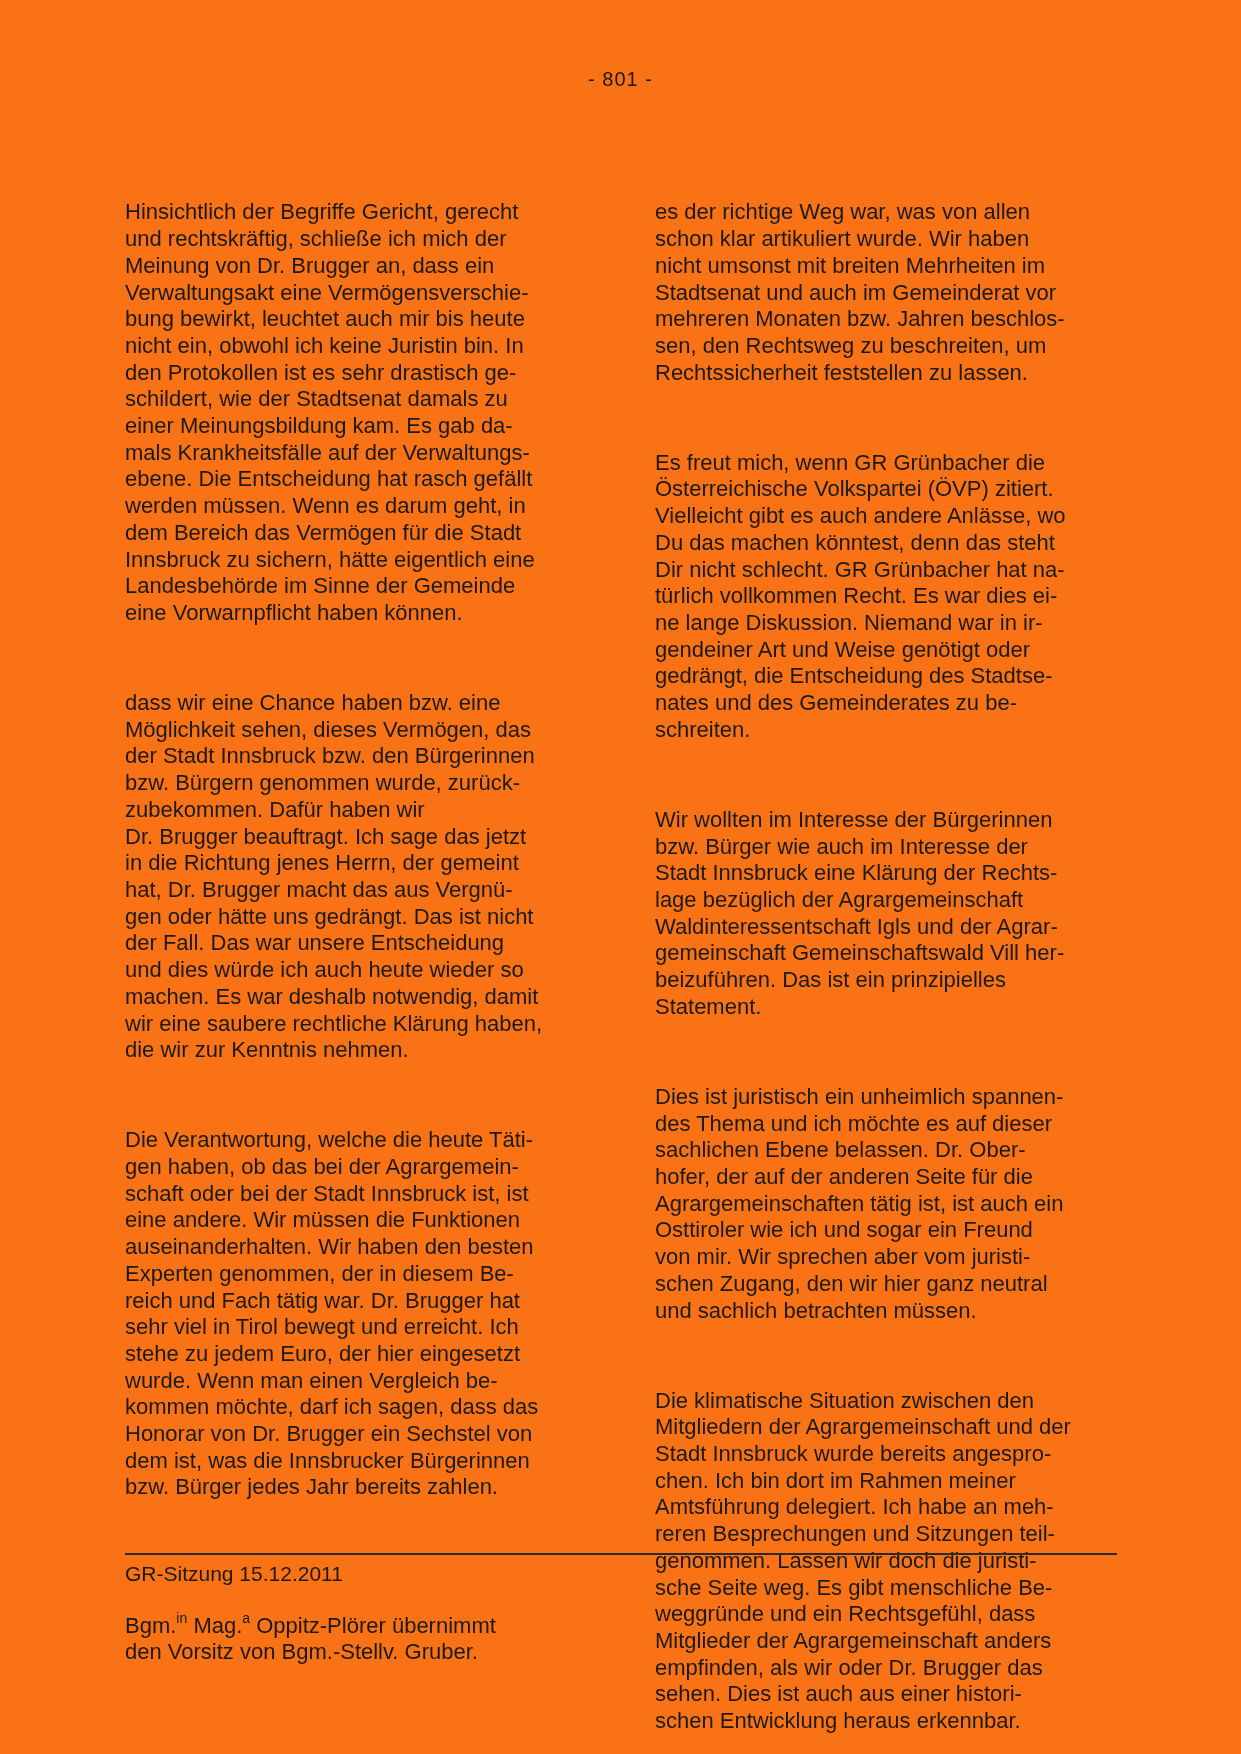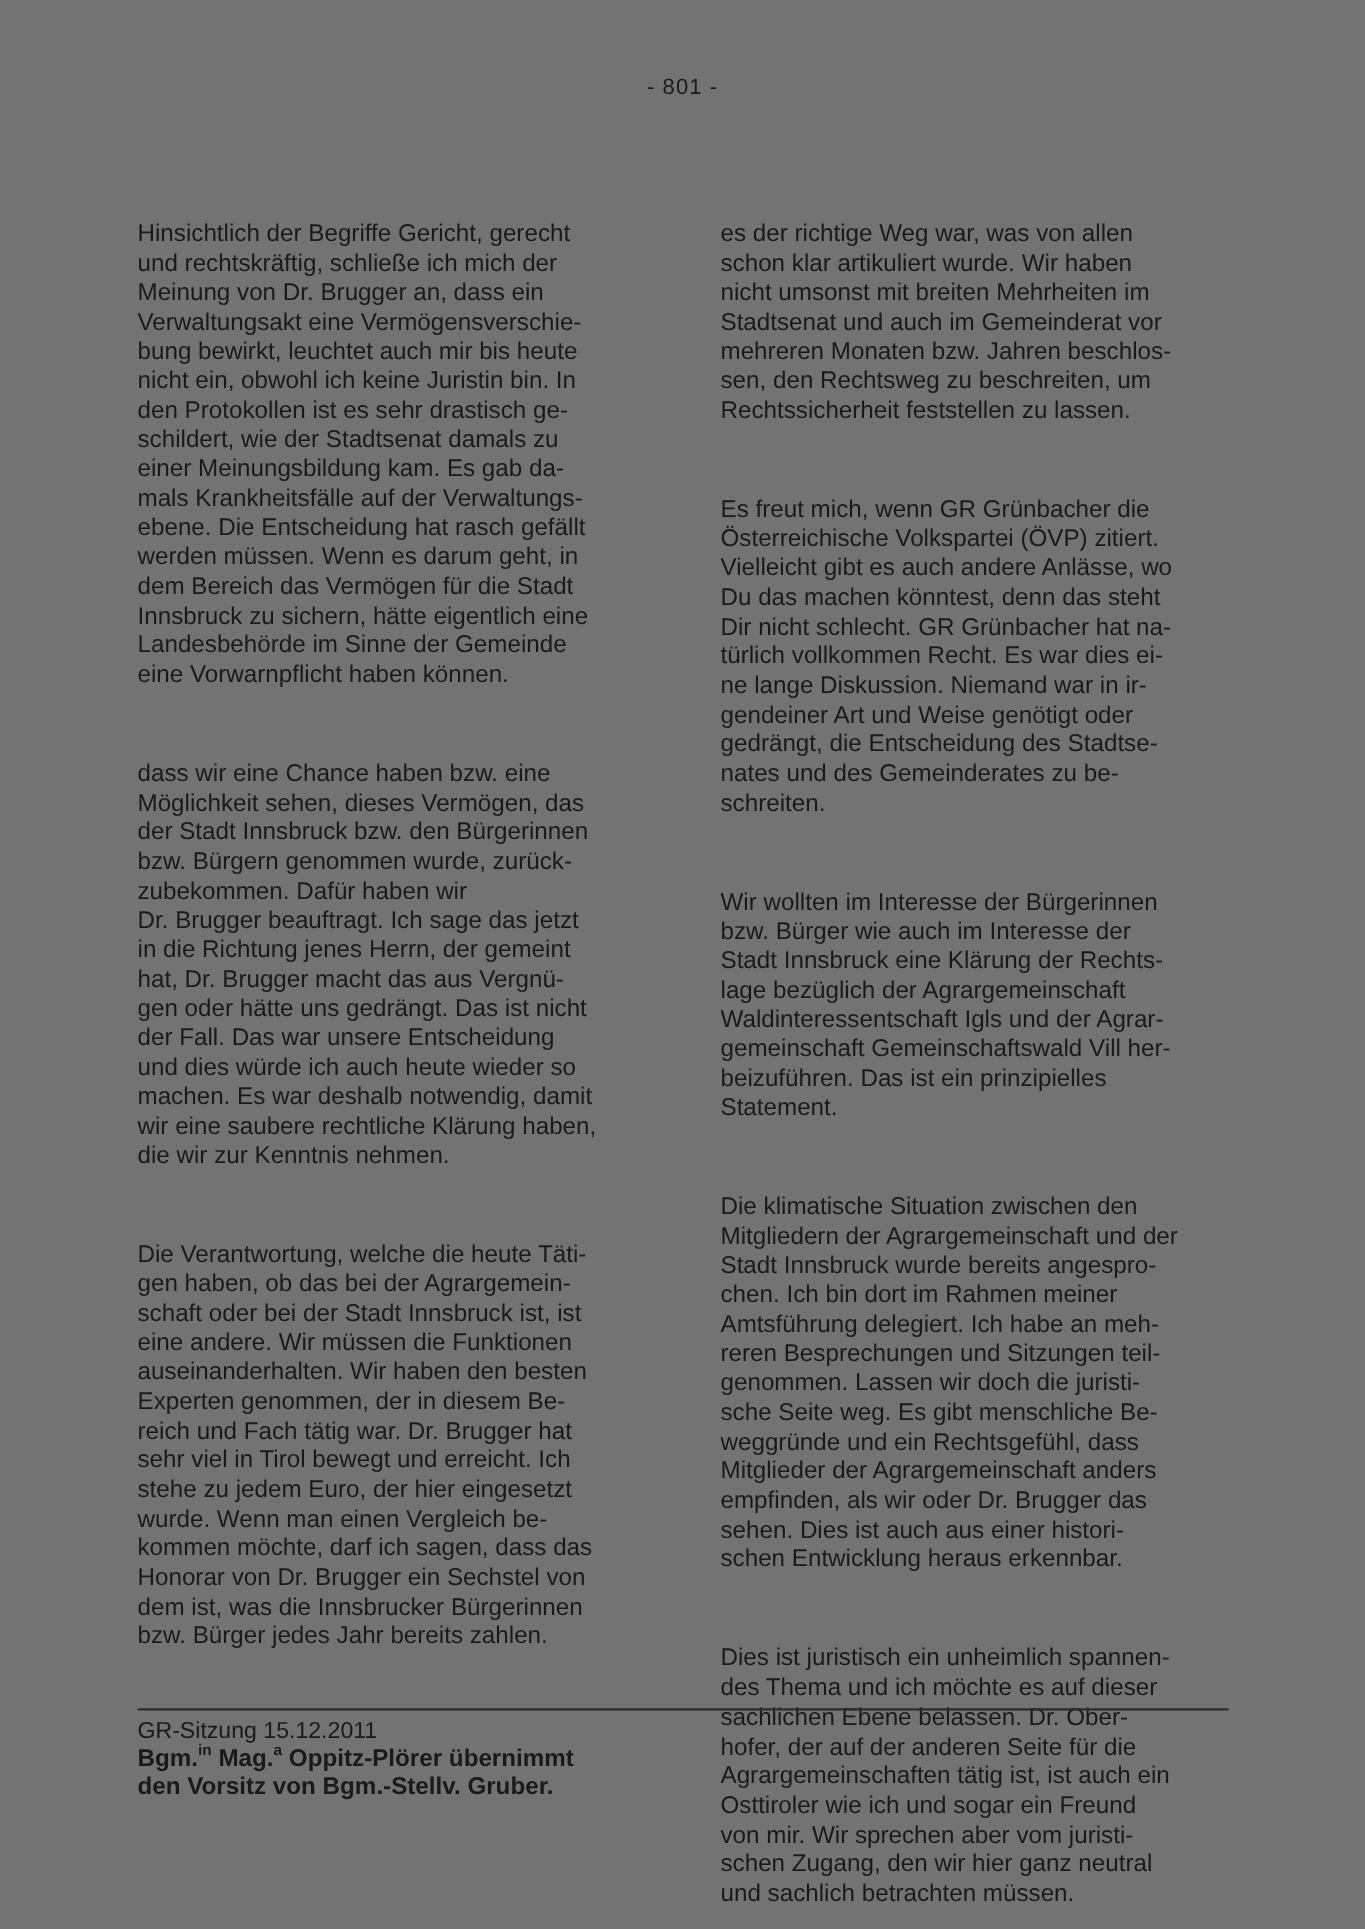--- a/index.html
+++ b/index.html
@@ -4,21 +4,21 @@
 <style>
   html, body {
     margin: 0;
     padding: 0;
     background: #e8e8e8;
   }
   .page {
     position: relative;
     width: 1241px;
     height: 1754px;
-    background: #737373;
+    background: #f97316;
     color: #1a1a1a;
     font-family: "Liberation Sans", "DejaVu Sans", sans-serif;
     overflow: hidden;
   }
   .page-number {
     position: absolute;
     top: 68px;
     left: 0;
     width: 100%;
     text-align: center;
@@ -35,22 +35,21 @@
   .column {
     width: 445px;
     font-size: 22px;
     line-height: 26.7px;
     white-space: pre;
   }
   .para {
     margin: 0 0 10px 0;
   }
   .chair-note {
-    margin-top: 20px;
-    font-weight: bold;
+    margin-top: 48px;
   }
   sup {
     font-size: 14px;
     line-height: 0;
     position: relative;
     top: -1px;
     vertical-align: super;
   }
   .footer {
     position: absolute;
@@ -146,42 +145,42 @@
 nates und des Gemeinderates zu be-
 schreiten.</p>
       <p class="para">Wir wollten im Interesse der Bürgerinnen
 bzw. Bürger wie auch im Interesse der
 Stadt Innsbruck eine Klärung der Rechts-
 lage bezüglich der Agrargemeinschaft
 Waldinteressentschaft Igls und der Agrar-
 gemeinschaft Gemeinschaftswald Vill her-
 beizuführen. Das ist ein prinzipielles
 Statement.</p>
+      <p class="para">Dies ist juristisch ein unheimlich spannen-
+des Thema und ich möchte es auf dieser
+sachlichen Ebene belassen. Dr. Ober-
+hofer, der auf der anderen Seite für die
+Agrargemeinschaften tätig ist, ist auch ein
+Osttiroler wie ich und sogar ein Freund
+von mir. Wir sprechen aber vom juristi-
+schen Zugang, den wir hier ganz neutral
+und sachlich betrachten müssen.</p>
       <p class="para">Die klimatische Situation zwischen den
 Mitgliedern der Agrargemeinschaft und der
 Stadt Innsbruck wurde bereits angespro-
 chen. Ich bin dort im Rahmen meiner
 Amtsführung delegiert. Ich habe an meh-
 reren Besprechungen und Sitzungen teil-
 genommen. Lassen wir doch die juristi-
 sche Seite weg. Es gibt menschliche Be-
 weggründe und ein Rechtsgefühl, dass
 Mitglieder der Agrargemeinschaft anders
 empfinden, als wir oder Dr. Brugger das
 sehen. Dies ist auch aus einer histori-
 schen Entwicklung heraus erkennbar.</p>
-      <p class="para">Dies ist juristisch ein unheimlich spannen-
-des Thema und ich möchte es auf dieser
-sachlichen Ebene belassen. Dr. Ober-
-hofer, der auf der anderen Seite für die
-Agrargemeinschaften tätig ist, ist auch ein
-Osttiroler wie ich und sogar ein Freund
-von mir. Wir sprechen aber vom juristi-
-schen Zugang, den wir hier ganz neutral
-und sachlich betrachten müssen.</p>
       
     </div>
 
   </div>
 
   <div class="footer">
     <div class="footer-rule"></div>
     <div class="footer-text">GR-Sitzung 15.12.2011</div>
   </div>
 

